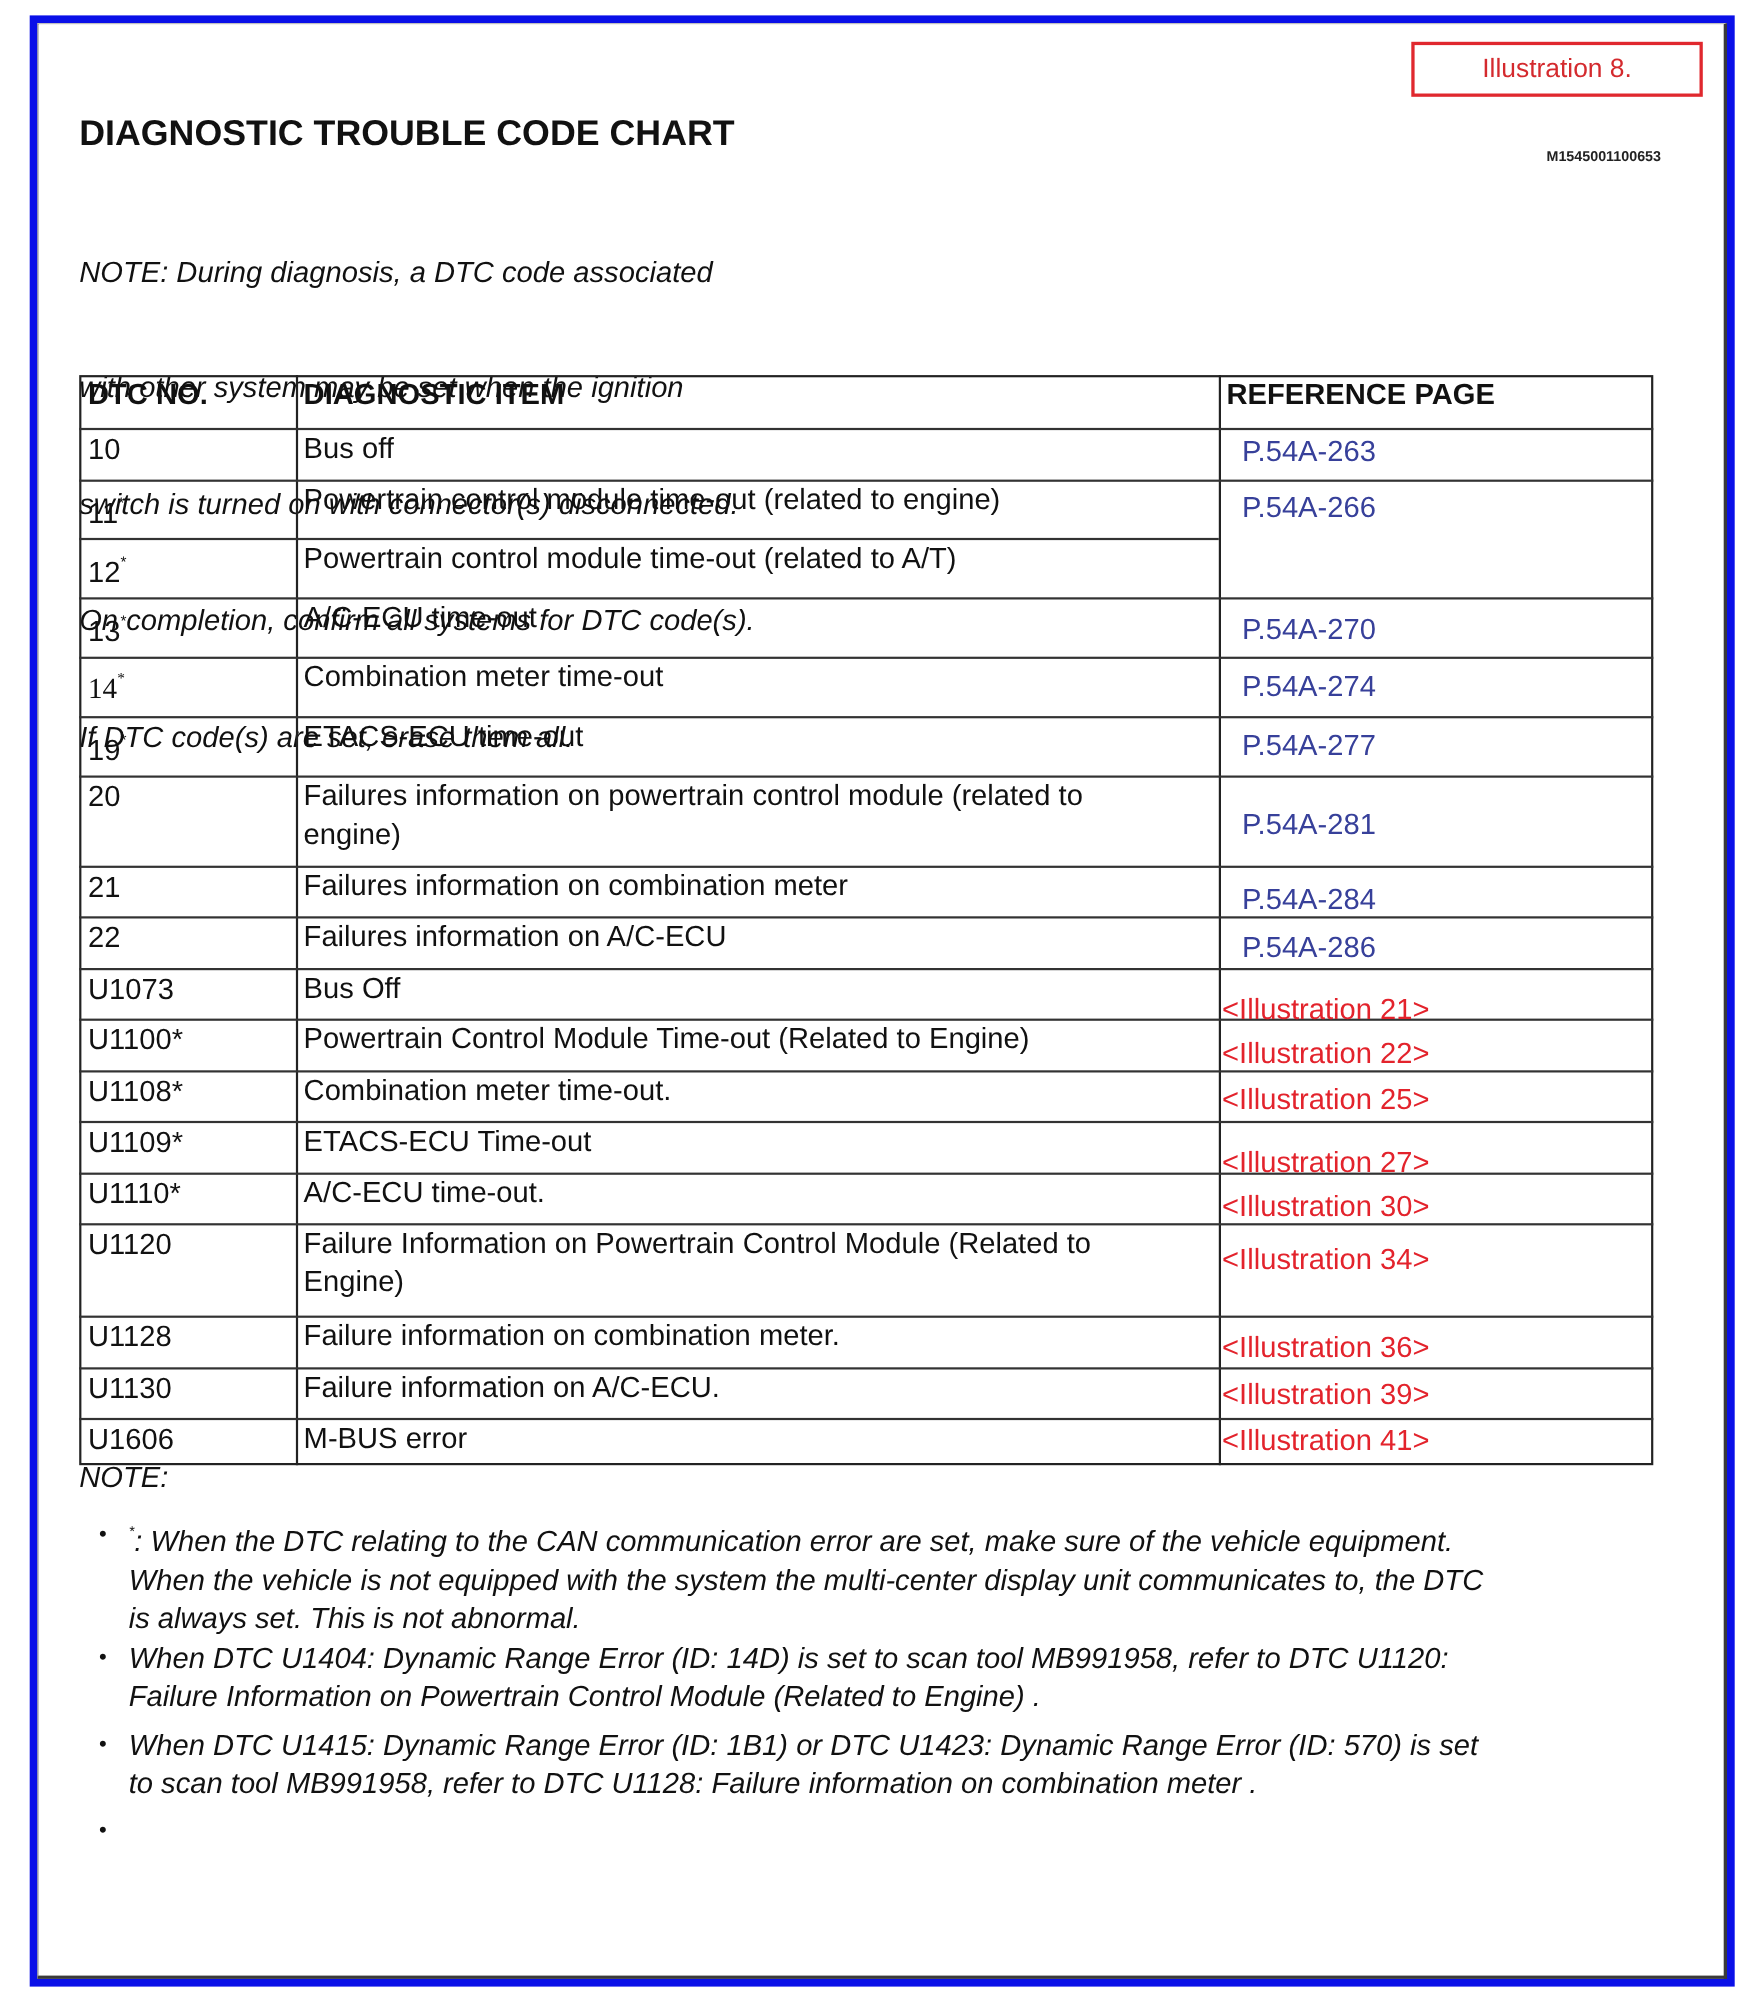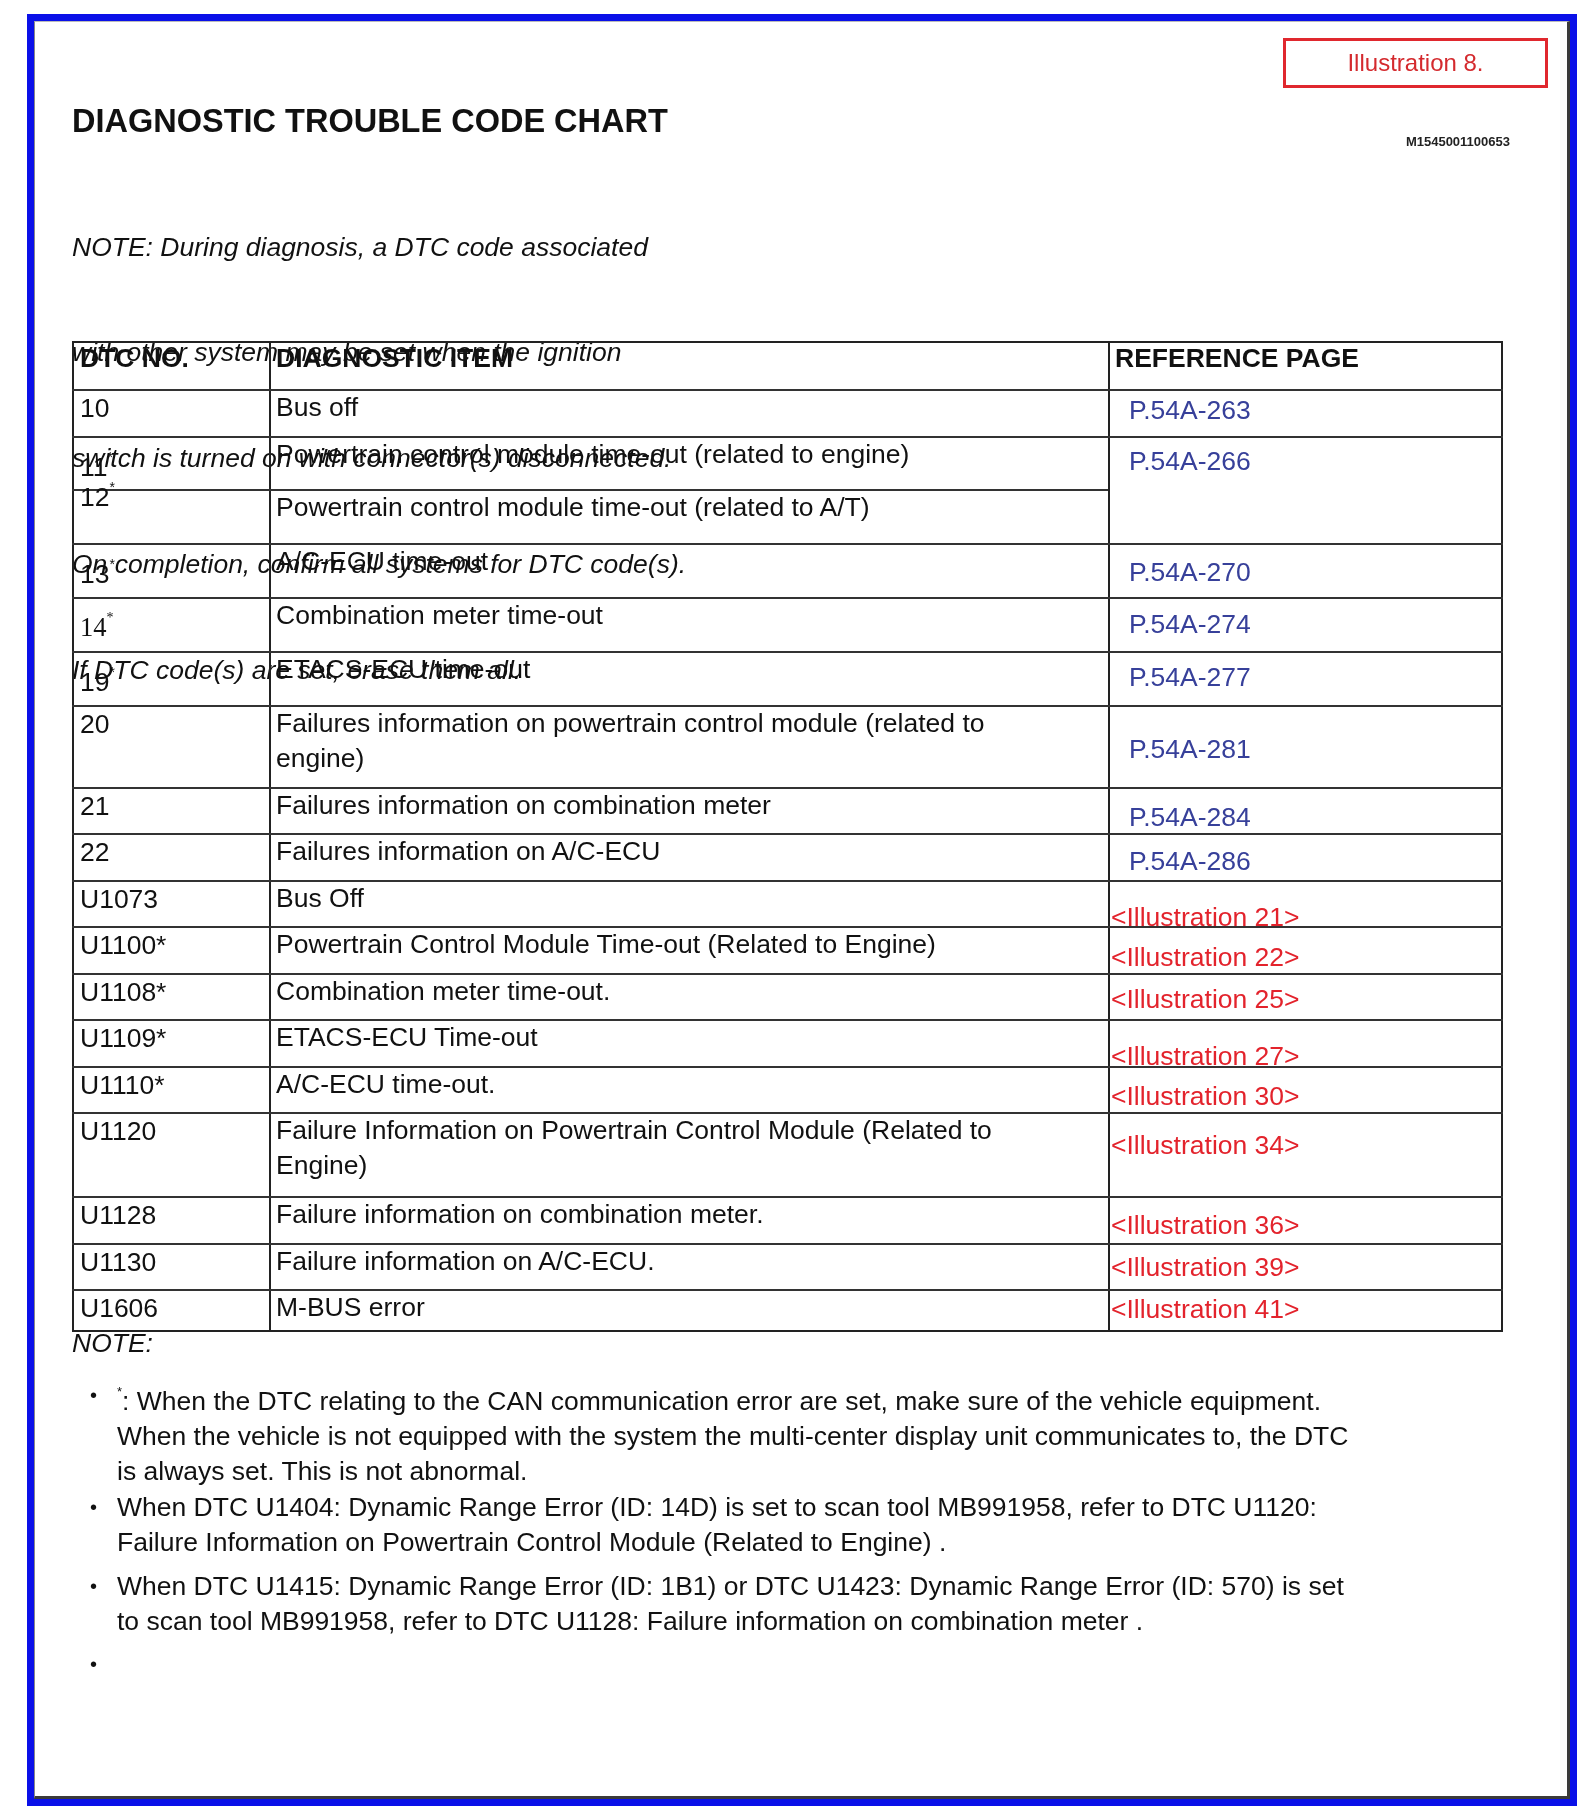--- a/index.html
+++ b/index.html
@@ -14,21 +14,21 @@
   .hline { position:absolute; left:72px; width:1431px; height:0; border-top:2px solid #333; }
   .hline-l { position:absolute; left:72px; height:0; border-top:2px solid #333; }
   .vline { position:absolute; top:341px; height:991px; width:0; border-left:2px solid #222; }
   .cell { position:absolute; font-size:26.5px; color:#111; line-height:34px; white-space:nowrap; }
   .hdr { font-weight:bold; }
   .sup { font-size:14px; vertical-align:super; position:relative; top:-4px; }
   .ref-page { color:#37409a; }
   .ref-illus { color:#e3232c; }
   .note-head { position:absolute; left:72px; top:1328px; font-size:26.5px; font-style:italic; }
   .bullet { position:absolute; left:90px; font-size:20px; }
-  .bullet-text { position:absolute; left:117px; width:1400px; font-size:26.5px; line-height:35.3px; color:#111; }
+  .bullet-text { position:absolute; left:117px; width:1400px; font-size:26.5px; font-style:italic; line-height:35.3px; color:#111; }
   .bsup { font-size:13px; vertical-align:super; position:relative; top:-4px; }
 </style>
 </head>
 <body>
 
 <div class="frame-blue"></div>
 <div class="frame-inner"></div>
 
 <div class="illus-box">Illustration 8.</div>
 <div class="docid">M1545001100653</div>
@@ -73,21 +73,21 @@
     <div class="cell" style="left: 80px; top: 391px;"><span>10</span></div>
     <div class="cell" style="left: 276px; top: 390px; line-height: 35px;">
       <div>Bus off</div>
     </div>
     <div class="cell ref-page" style="left: 1129px; top: 393px;">P.54A-263</div>
     <div class="cell" style="left: 80px; top: 444px;"><span>11</span><span class="sup">*</span></div>
     <div class="cell" style="left: 276px; top: 437px; line-height: 35px;">
       <div>Powertrain control module time-out (related to engine)</div>
     </div>
     <div class="cell ref-page" style="left: 1129px; top: 444px;">P.54A-266</div>
-    <div class="cell" style="left: 80px; top: 474px;"><span>12</span><span class="sup">*</span></div>
+    <div class="cell" style="left: 80px; top: 497px;"><span>12</span><span class="sup">*</span></div>
     <div class="cell" style="left: 276px; top: 490px; line-height: 35px;">
       <div>Powertrain control module time-out (related to A/T)</div>
     </div>
     <div class="cell" style="left: 80px; top: 551px;"><span>13</span><span class="sup">*</span></div>
     <div class="cell" style="left: 276px; top: 544px; line-height: 35px;">
       <div>A/C-ECU time-out</div>
     </div>
     <div class="cell ref-page" style="left: 1129px; top: 555px;">P.54A-270</div>
     <div class="cell" style="left: 80px; top: 605px; font-family: Liberation Serif, serif;"><span>14</span><span class="sup">*</span></div>
     <div class="cell" style="left: 276px; top: 598px; line-height: 35px;">

